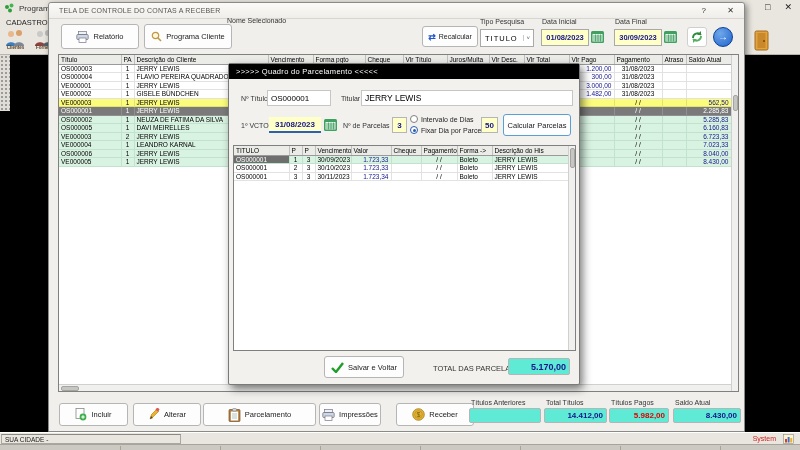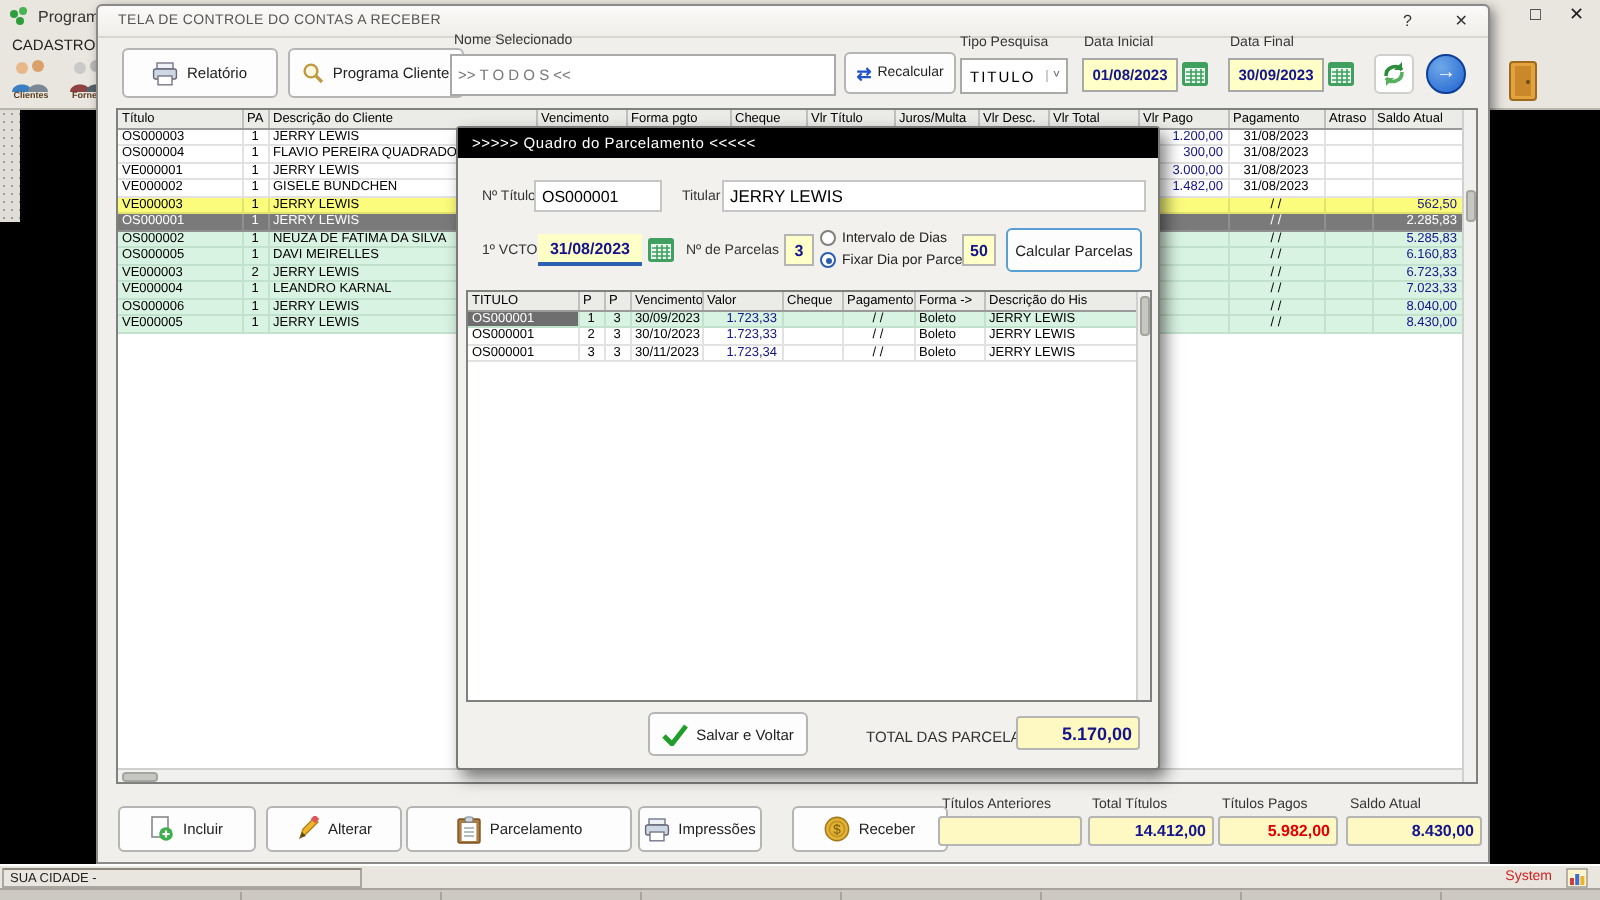--- a/index.html
+++ b/index.html
@@ -54,21 +54,21 @@
   tr.cell-selected td:first-child { background:#6e6e6e; color:#fff; }
   td.c { text-align:center; }
   td.num { text-align:right; color:#14148c; }
   tr.selected td.num { color:#fff; }
   .vscroll { position:absolute; top:0; right:0; width:7px; bottom:0; background:#f0f0ee; border-left:1px solid #d0d0d0; }
   .vscroll .thumb { position:absolute; left:1px; width:5px; background:#c6c6c2; border:1px solid #a5a5a0; border-radius:2px; }
   .hscroll { position:absolute; left:0; bottom:0; right:7px; height:7px; background:#f0f0ee; border-top:1px solid #d0d0d0; }
   .hscroll .thumb { position:absolute; top:1px; height:5px; background:#c6c6c2; border:1px solid #a5a5a0; border-radius:2px; }
 
   
-  .tot-box { position:absolute; height:15px; background:#fef9c3; border:1px solid #b5b5b5; border-radius:2px; display:flex; align-items:center; justify-content:flex-end; padding:0 3px; font-size:8px; font-weight:bold; color:#14148c; }
+  .tot-box { position:absolute; height:15px; background:#5eead4; border:1px solid #b5b5b5; border-radius:2px; display:flex; align-items:center; justify-content:flex-end; padding:0 3px; font-size:8px; font-weight:bold; color:#14148c; }
   .tot-box.red { color:#e00000; }
 
   
   .modal { position:absolute; left:228px; top:63px; width:352px; height:322px; background:#f2f1ee; border:1px solid #7a7a7a; border-radius:2px; box-shadow:3px 4px 8px rgba(0,0,0,.5); }
   .modal-titlebar { position:absolute; left:0; top:0; width:100%; height:15px; background:#000; color:#fff; font-size:7.5px; display:flex; align-items:center; padding-left:7px; letter-spacing:.3px; }
   .field-flat { background:#fff; border:1px solid #c6c6c6; }
   .vcto { background:#ffffc8; border:none; border-bottom:2px solid #2d5fb3; font-weight:bold; color:#14148c; justify-content:center; }
   .radio-row { position:absolute; display:flex; align-items:center; gap:3px; font-size:7px; color:#222; }
   .radio { width:8px; height:8px; border-radius:50%; border:1px solid #808080; background:#fff; position:relative; }
   .radio.on { border-color:#2a5db0; }
@@ -140,21 +140,20 @@
       <span>Relatório</span>
     </div>
     <div class="btn" style="left:95px;top:21px;width:88px;height:25px;">
       <svg width="11" height="11">
           <circle cx="4.5" cy="4.5" r="3.2" fill="#fdf6e0" stroke="#c09a40" stroke-width="1.2"></circle>
           <line x1="7" y1="7" x2="10" y2="10" stroke="#c09a40" stroke-width="1.6"></line>
         </svg>
       <span>Programa Cliente</span>
     </div>
     <span class="lbl" style="left:178px;top:14px;">Nome Selecionado</span>
-    <div class="inp" style="left:176px;top:24px;width:193px;height:21px;color:#777;">&gt;&gt; T O D O S &lt;&lt;</div>
     <div class="btn" style="left:373px;top:23px;width:56px;height:21px;font-size:7px;gap:3px;">
       <span style="color:#2255cc;font-weight:bold;font-size:9px;">⇄</span>
       <span>Recalcular</span>
     </div>
     <span class="lbl" style="left:431px;top:15px;">Tipo Pesquisa</span>
     <div class="select" style="left:431px;top:26px;width:54px;height:18px;">
       <span>TITULO</span>
       <span class="arrow">˅</span>
     </div>
     <span class="lbl" style="left:493px;top:15px;">Data Inicial</span>

